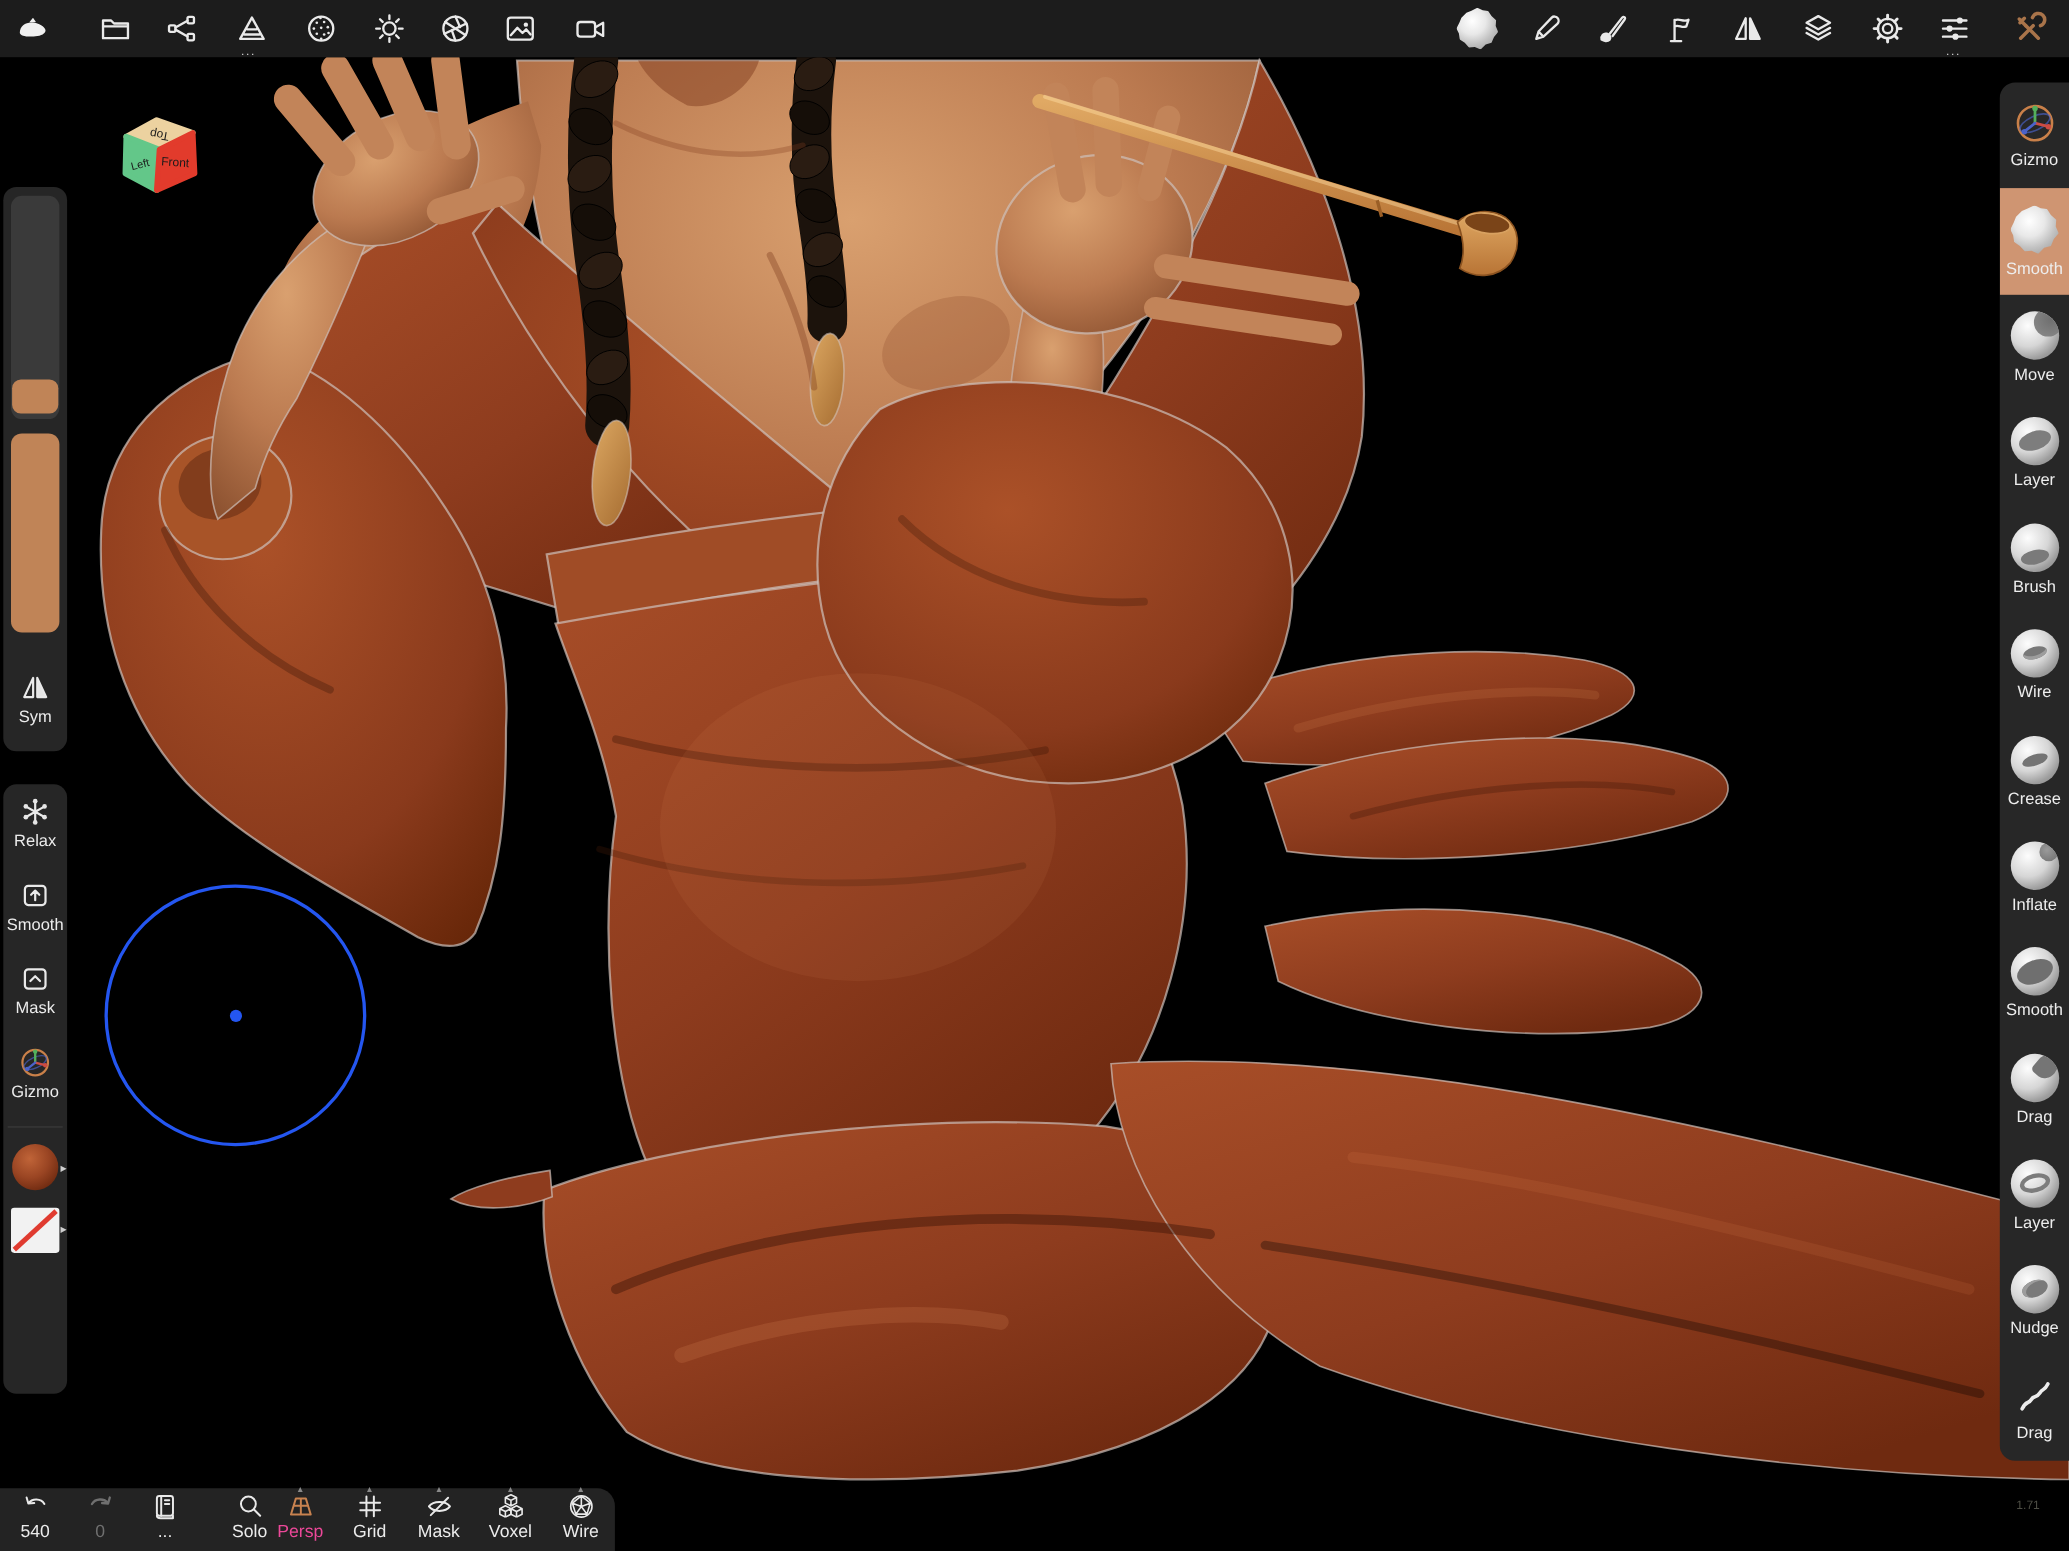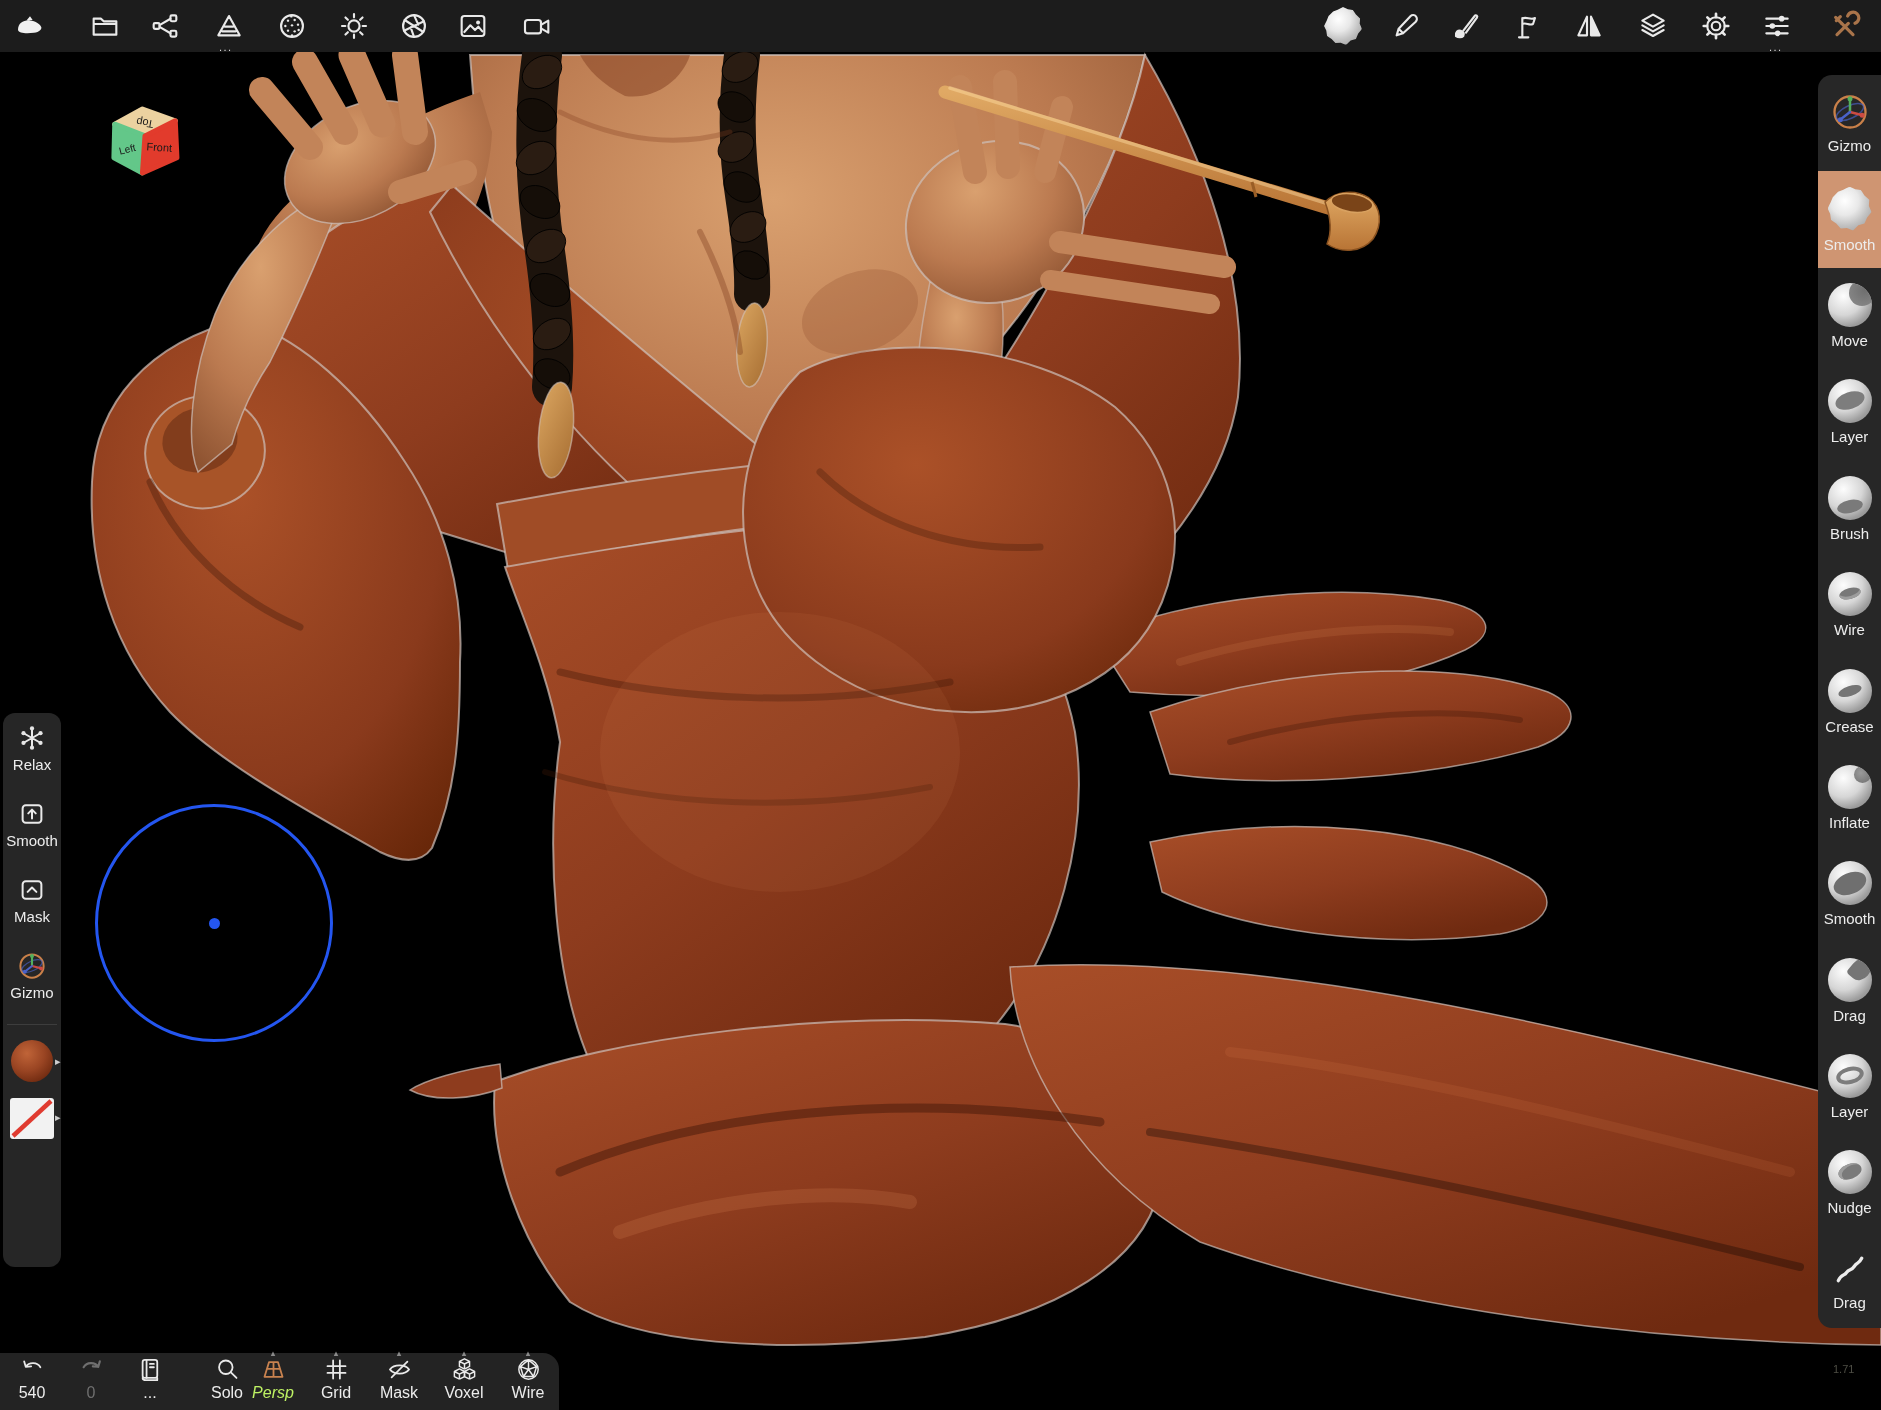--- a/index.html
+++ b/index.html
@@ -45,21 +45,21 @@
         background:radial-gradient(circle at 35% 30%, #fdfdfd, #d6d6d6 45%, #9e9e9e 72%, #7d7d7d);}
   .dent{position:absolute;}
   .rtool svg{width:44px;height:44px;}
   .rtool .smallsvg{width:40px;height:40px;}
   
   .bbar{position:absolute;left:0;bottom:0;width:559px;height:57px;background:#232323;border-radius:0 16px 0 0;z-index:30;}
   .bt{position:absolute;top:3px;width:54px;display:flex;flex-direction:column;align-items:center;}
   .bt svg{width:27px;height:27px;}
   .blabel{font-size:16px;color:#ececec;margin-top:1px;}
   .blabel.dim{color:#6f6f6f;}
-  .blabel.orange{color:#bef264;font-style:italic;}
+  .blabel.orange{color:#ec4899;}
   .caret{position:absolute;top:-8px;left:50%;transform:translateX(-50%);color:#8a8a8a;font-size:9px;}
   .version{position:absolute;left:1833px;top:1363px;color:#4e4e45;font-size:11px;z-index:5;}
 </style>
 </head>
 <body>
 
 <div class="screen">
 
   <div class="canvas">
     <svg width="1881" height="1358" viewBox="0 0 1881 1358">
@@ -334,20 +334,33 @@
     <div class="ti" style="left:1829px">
       <svg viewBox="0 0 24 24" fill="none" stroke="#a9744a" stroke-width="2.4" stroke-linecap="round">
         <path d="M6,18.5 L14.5,10"></path>
           <path d="M14,4.5 A4.3,4.3 0 1 1 19.5,10"></path>
         <path d="M18,18.5 L9.5,10"></path>
           <path d="M9.5,10 L6.5,7 M5.5,8 L8.5,5 M6.5,7 L5,5.5"></path>
       </svg>
     </div>
   </div>
 
+  <div class="lpanel lpanelA">
+    <div class="ltrack">
+      <div class="lhandle"></div>
+    </div>
+    <div class="lbar"></div>
+    <div class="ltool" style="top:440px">
+      <svg viewBox="0 0 24 24" class="icn">
+          <path d="M4,19 L10.5,5 V19 Z"></path>
+          <path d="M13.5,5 L20,19 H13.5 Z" fill="#e5e5e5"></path>
+        </svg>
+      <span class="llabel">Sym</span>
+    </div>
+  </div>
 
   <div class="lpanel lpanelB">
     <div class="ltool" style="top:10px">
       <svg viewBox="0 0 24 24" class="icn">
         <path d="M12,12 L12,4.8 M12,12 L18.3,8.4 M12,12 L18.3,15.6 M12,12 L12,19.2 M12,12 L5.7,15.6 M12,12 L5.7,8.4"></path>
         <g fill="#e5e5e5" stroke="none">
             <circle cx="12" cy="4.3" r="1.7"></circle>
             <circle cx="18.8" cy="8.1" r="1.7"></circle>
             <circle cx="18.8" cy="15.9" r="1.7"></circle>
             <circle cx="12" cy="19.7" r="1.7"></circle>

